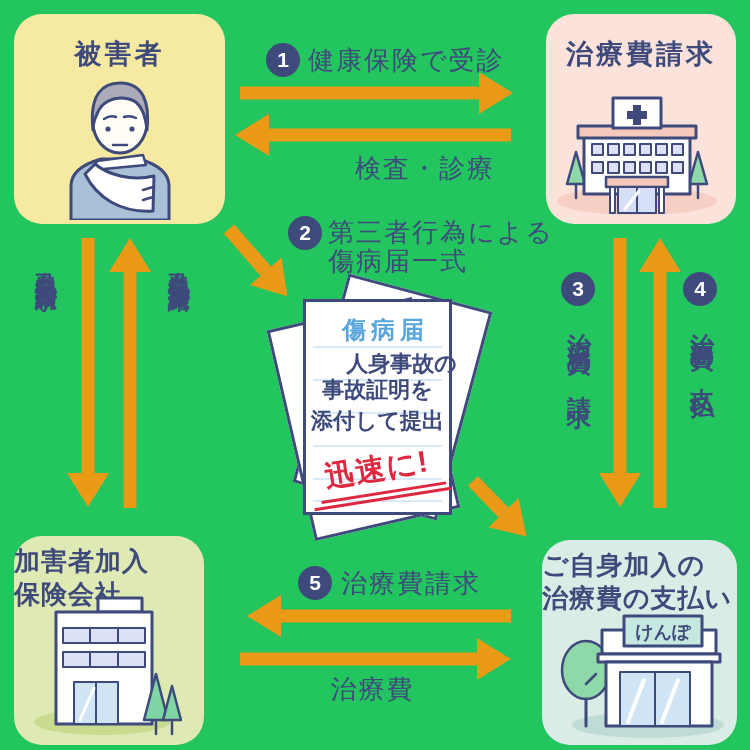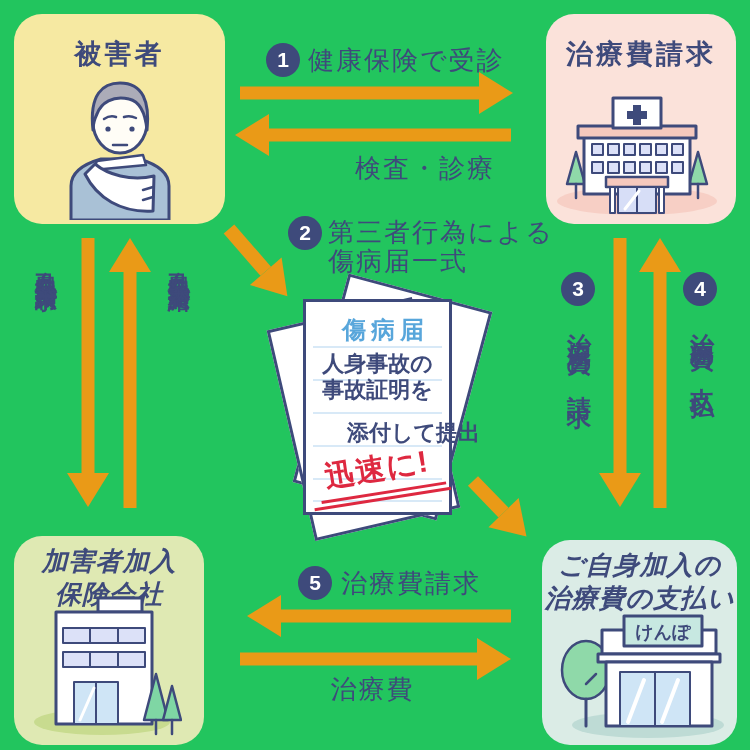--- a/index.html
+++ b/index.html
@@ -8,22 +8,22 @@
     font-family:"Liberation Sans","DejaVu Sans",sans-serif;color:#3E4A7B;
   }
   
   .node{position:absolute;border-radius:28px;}
   #node-victim{left:14px;top:14px;width:211px;height:210px;background:#F6E9A2;}
   #node-hospital{left:546px;top:14px;width:190px;height:210px;background:#FBE2DA;}
   #node-insurer{left:14px;top:536px;width:190px;height:209px;background:#DFE9B3;}
   #node-kenpo{left:542px;top:540px;width:195px;height:205px;background:#DBECE6;}
   .node-title{position:absolute;left:0;width:100%;text-align:center;font-weight:bold;
     font-size:27px;letter-spacing:3px;top:22px;}
-  .node-title2{position:absolute;left:0;width:100%;text-align:center;font-weight:bold;
-    font-size:26px;letter-spacing:1px;line-height:33px;top:9px;font-style:italic;}
+  .node-title2{position:absolute;left:0;width:100%;text-align:left;font-weight:bold;
+    font-size:26px;letter-spacing:1px;line-height:33px;top:9px;}
   
   .illus{position:absolute;}
   
   #arrows{position:absolute;left:0;top:0;z-index:1;}
   
   .lbl{position:absolute;font-weight:normal;font-size:26px;letter-spacing:2px;
     white-space:nowrap;z-index:5;line-height:30px;}
   .lbl-v{position:absolute;font-weight:bold;writing-mode:vertical-rl;
     text-orientation:upright;white-space:nowrap;z-index:5;}
   .badge{position:absolute;width:34px;height:34px;border-radius:50%;background:#3E4A7B;
@@ -47,21 +47,21 @@
   .page{position:absolute;width:143px;height:210px;background:#ffffff;
     border:3px solid #3E4A7B;z-index:3;}
   #page-back-a{left:318px;top:289px;transform:rotate(15deg);}
   #page-back-b{left:289px;top:311px;transform:rotate(-13deg);}
   #page-main{left:303px;top:299px;z-index:4;}
   .rule{position:absolute;left:7px;right:7px;height:2px;background:#D8E9F7;}
   #doc-title{position:absolute;top:12px;left:8px;width:100%;text-align:center;
     color:#58A6DB;font-weight:bold;font-size:24px;letter-spacing:5px;}
   .doc-row{position:absolute;left:0;width:100%;text-align:center;font-weight:bold;
     font-size:22px;letter-spacing:0px;}
-  #doc-row1{top:47px;} #doc-row2{top:73px;} #doc-row3{top:116px;margin-left:36px;}
+  #doc-row1{top:47px;padding-left:24px;} #doc-row2{top:73px;} #doc-row3{top:104px;}
   #doc-stamp{position:absolute;left:0;top:147px;width:100%;transform:rotate(-9deg);
     color:#DE2840;font-weight:bold;font-size:30px;text-align:center;letter-spacing:1px;}
   #doc-stamp .u1{margin:2px 0 0 12px;width:126px;height:3px;background:#DE2840;}
   #doc-stamp .u2{margin:3px 0 0 4px;width:138px;height:3px;background:#DE2840;}
 </style>
 </head>
 <body>
 
 <div id="stage">
 

